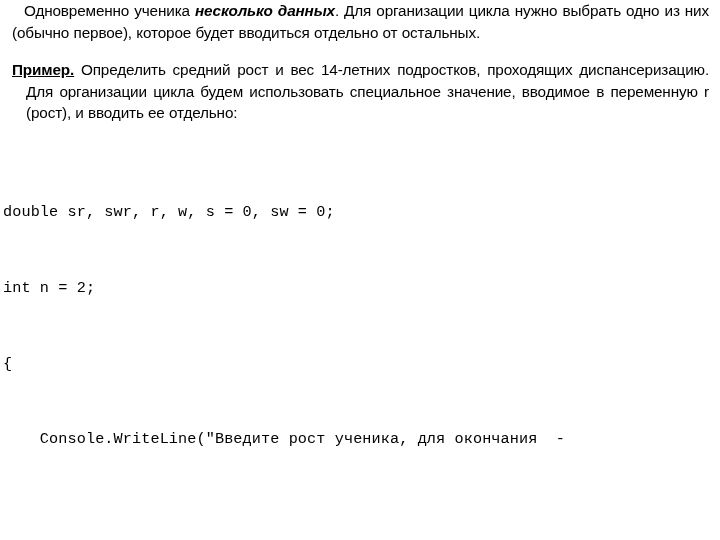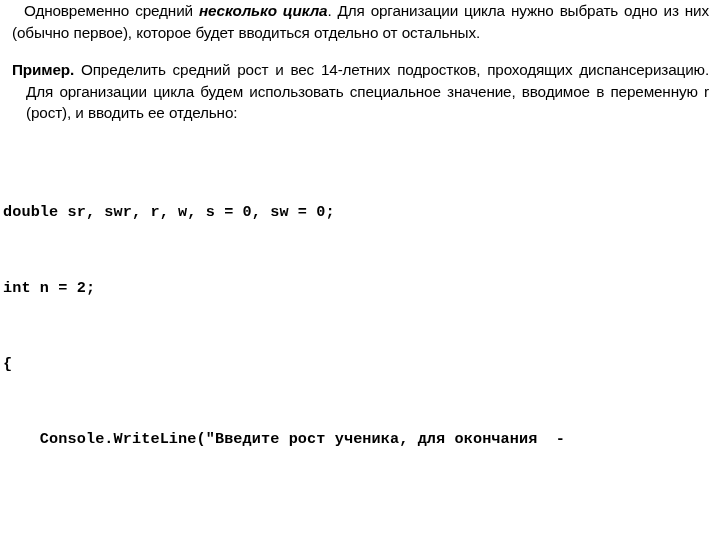--- a/index.html
+++ b/index.html
@@ -49,50 +49,49 @@
     text-indent: 12px;
     padding-left: 0px;
   }
 
   p.para-2 {
     margin-top: 16px;
     padding-left: 14px;
     text-indent: -14px;
   }
 
-  .b { font-weight: bold; }
+  .b { font-weight: bold; text-decoration: underline; }
   .bi { font-weight: bold; font-style: italic; }
 
   
   .code-block {
     position: absolute;
     left: 3px;
     top: 150px;
     width: 712px;
     font-family: "Liberation Mono", "DejaVu Sans Mono", monospace;
     font-size: 15.2px;
     line-height: 25.2px;
     white-space: pre;
     letter-spacing: 0.1px;
     color: #000000;
   }
   .code-line {
     white-space: pre;
     min-height: 25.2px;
-    font-weight: bold;
   }
 </style>
 </head>
 <body>
 
 <div class="slide">
 
   <div class="prose-block">
 
-    <p class="para para-1"><span>Одновременно средний </span><span class="bi">несколько цикла</span><span>. Для организации цикла нужно выбрать одно из них (обычно первое), которое будет вводиться отдельно от остальных.</span></p>
+    <p class="para para-1"><span>Одновременно ученика </span><span class="bi">несколько данных</span><span>. Для организации цикла нужно выбрать одно из них (обычно первое), которое будет вводиться отдельно от остальных.</span></p>
 
     <p class="para para-2"><span class="b">Пример.</span><span> Определить средний рост и вес 14-летних подростков, проходящих диспансеризацию. Для организации цикла будем использовать специальное значение, вводимое в переменную r (рост), и вводить ее отдельно:</span></p>
 
   </div>
 
   <div class="code-block">
     <div class="code-line">double sr, swr, r, w, s = 0, sw = 0;</div>
     <div class="code-line">int n = 2;</div>
     <div class="code-line">{</div>
     <div class="code-line">    Console.WriteLine("Введите рост ученика, для окончания  -</div>

